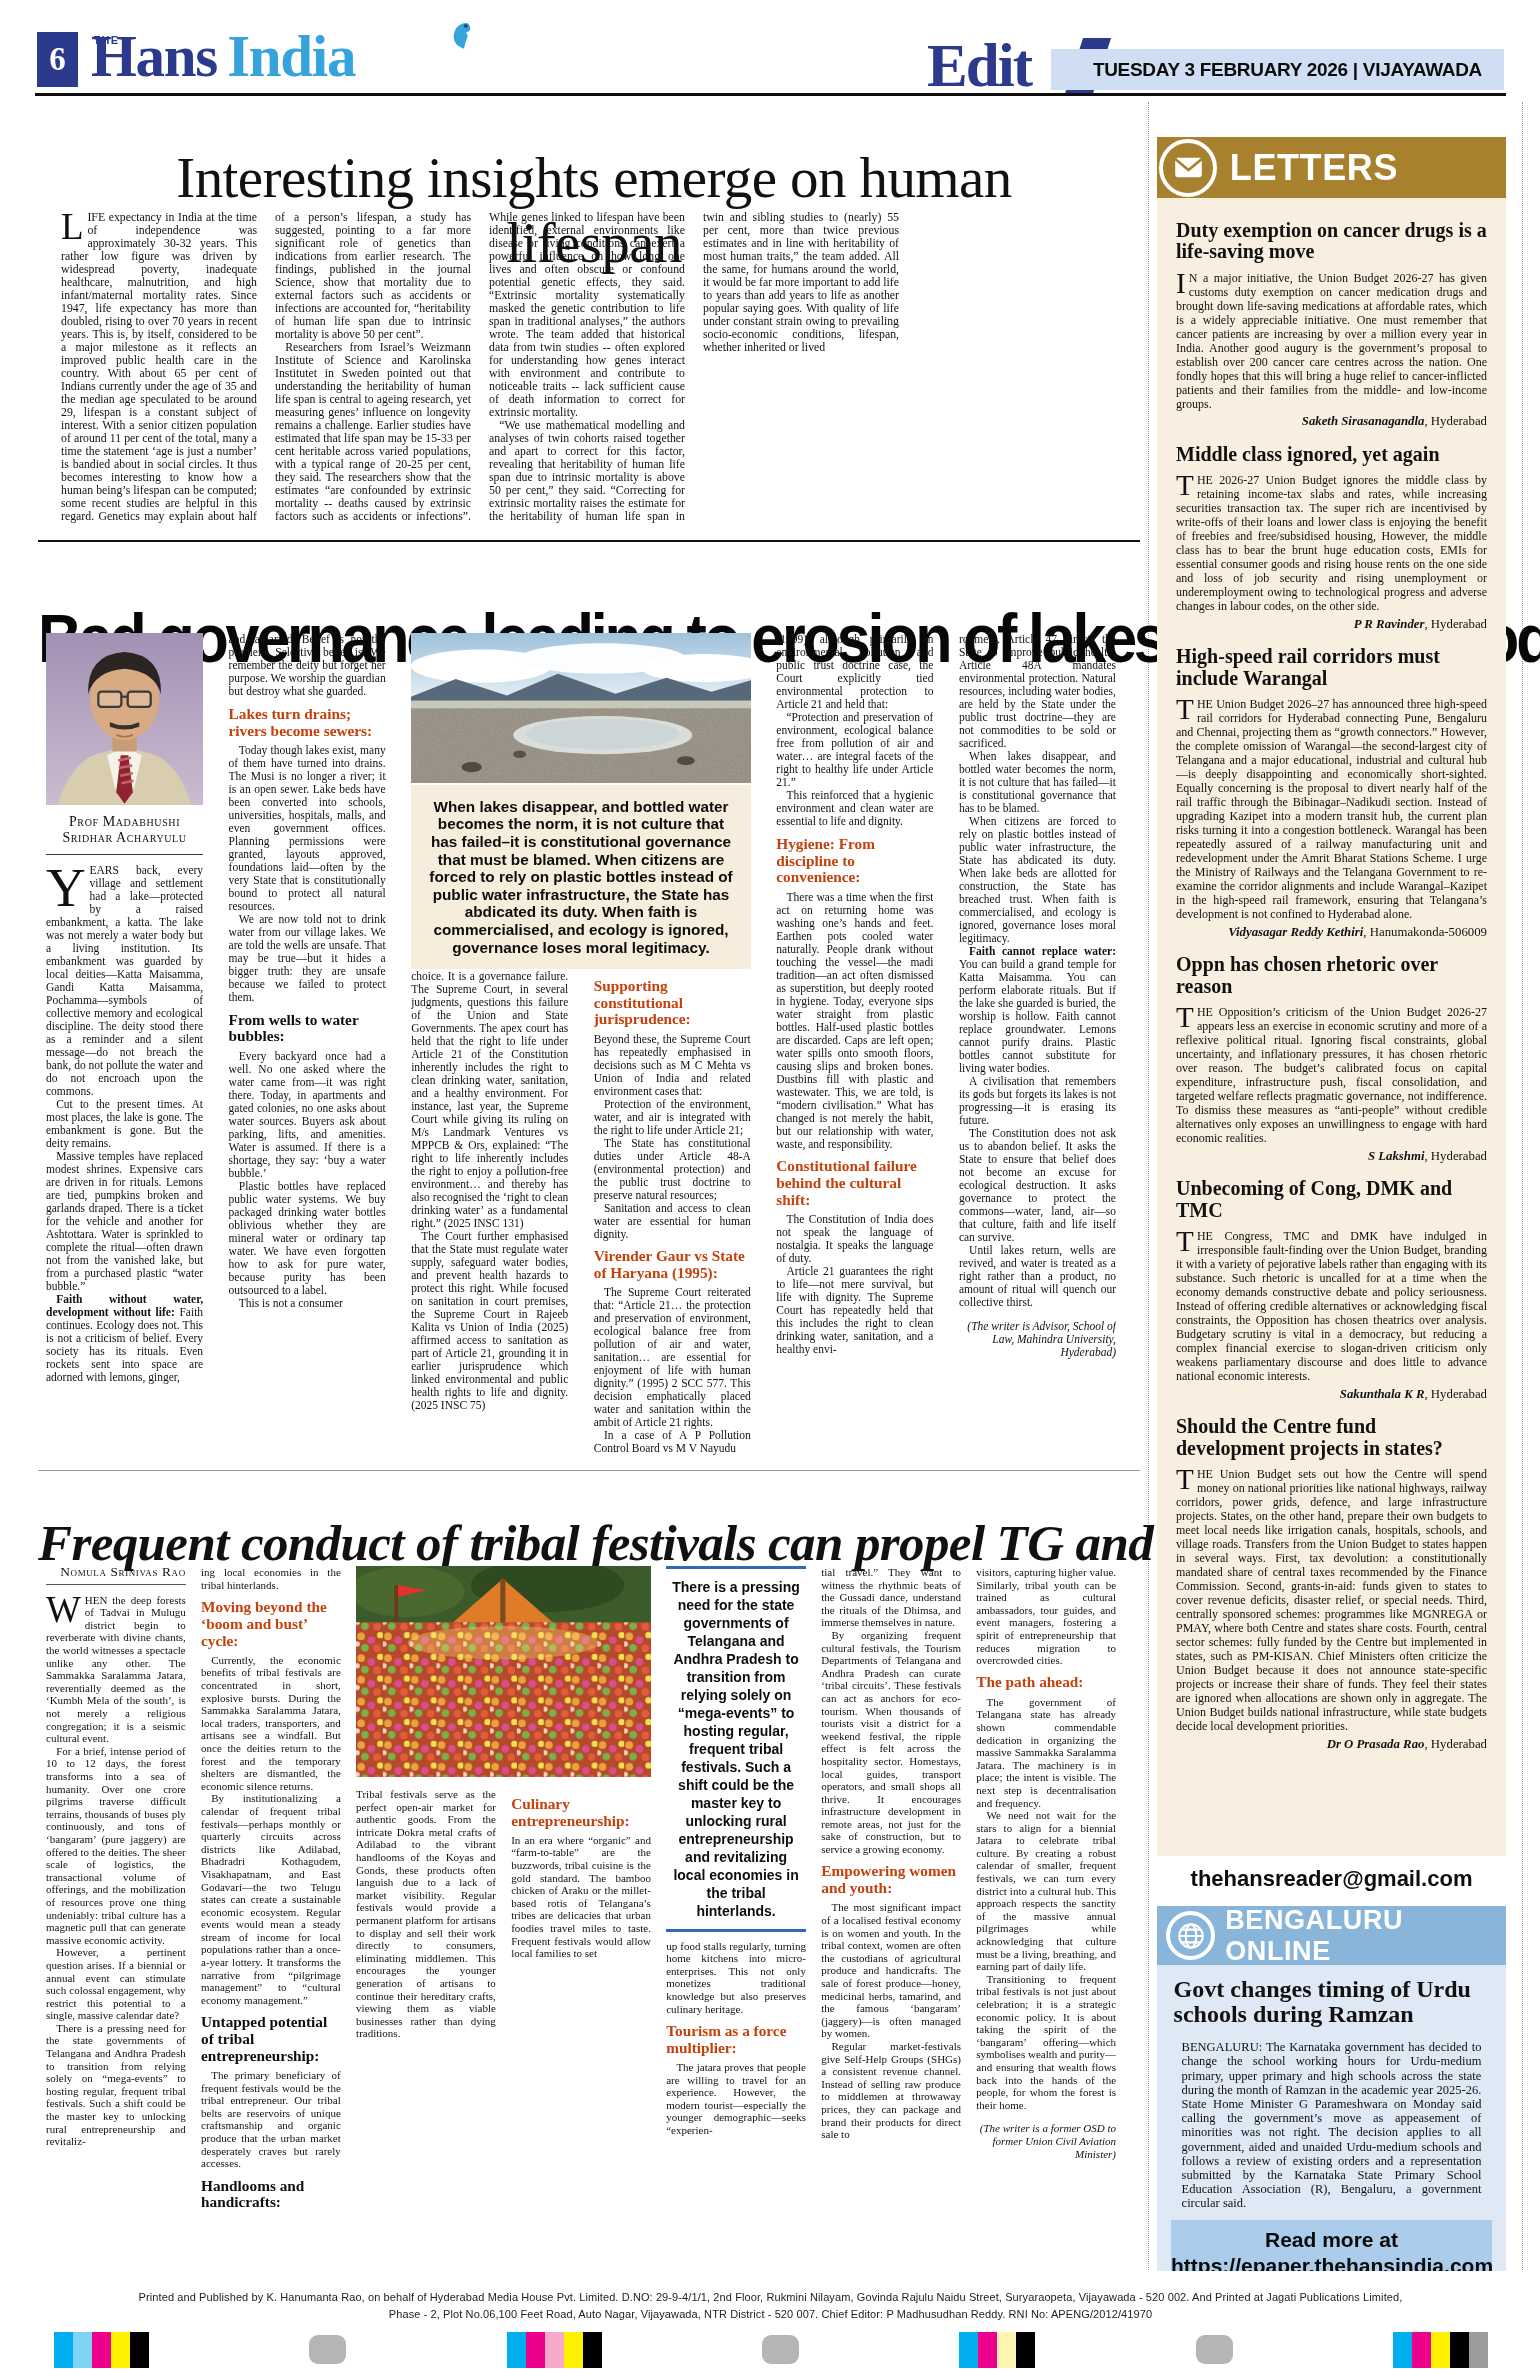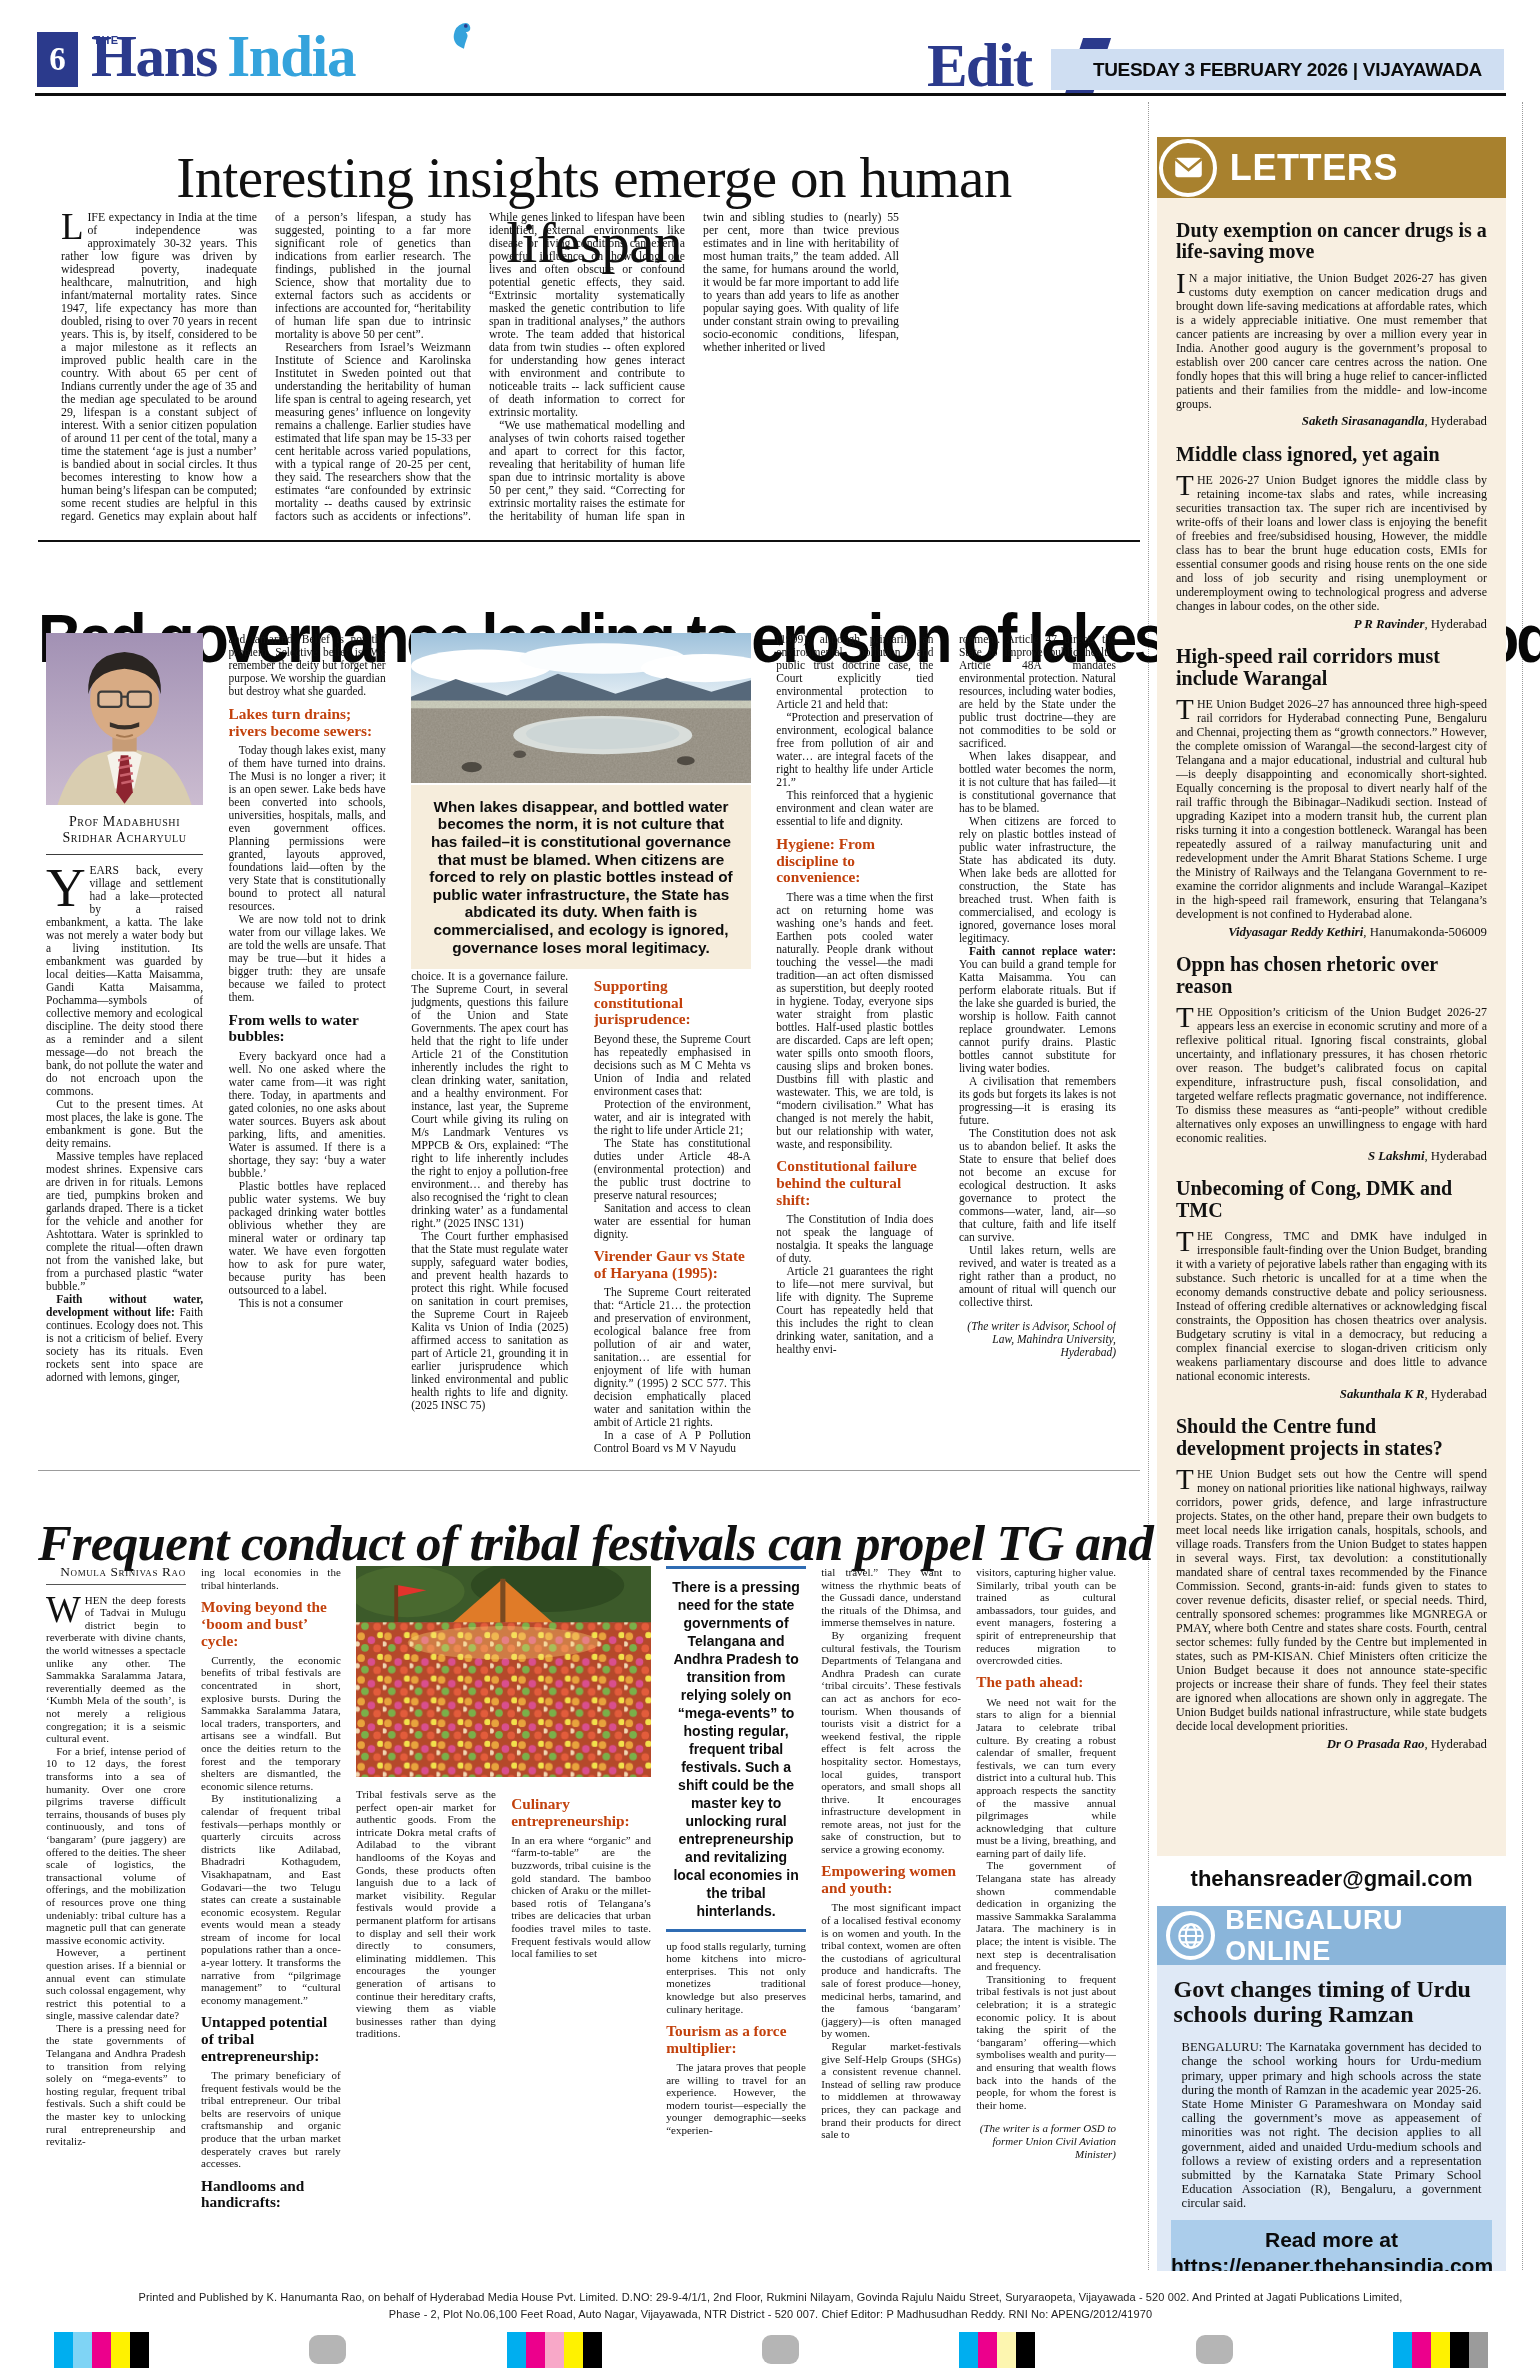--- a/index.html
+++ b/index.html
@@ -275,22 +275,22 @@
     <div class="col">
         <p class="bp noind">tial travel.” They want to witness the rhythmic beats of the Gussadi dance, understand the rituals of the Dhimsa, and immerse themselves in nature.</p>
         <p class="bp ind">By organizing frequent cultural festivals, the Tourism Departments of Telangana and Andhra Pradesh can curate ‘tribal circuits’. These festivals can act as anchors for eco-tourism. When thousands of tourists visit a district for a weekend festival, the ripple effect is felt across the hospitality sector. Homestays, local guides, transport operators, and small shops all thrive. It encourages infrastructure development in remote areas, not just for the sake of construction, but to service a growing economy.</p>
         <div class="subhead red">Empowering women and youth:</div>
         <p class="bp ind">The most significant impact of a localised festival economy is on women and youth. In the tribal context, women are often the custodians of agricultural produce and handicrafts. The sale of forest produce—honey, medicinal herbs, tamarind, and the famous ‘bangaram’ (jaggery)—is often managed by women.</p>
         <p class="bp ind">Regular market-festivals give Self-Help Groups (SHGs) a consistent revenue channel. Instead of selling raw produce to middlemen at throwaway prices, they can package and brand their products for direct sale to</p>
       </div>
     <div class="col">
         <p class="bp noind">visitors, capturing higher value. Similarly, tribal youth can be trained as cultural ambassadors, tour guides, and event managers, fostering a spirit of entrepreneurship that reduces migration to overcrowded cities.</p>
         <div class="subhead red">The path ahead:</div>
+        <p class="bp ind">The government of Telangana state has already shown commendable dedication in organizing the massive Sammakka Saralamma Jatara. The machinery is in place; the intent is visible. The next step is decentralisation and frequency.</p>
         <p class="bp ind">We need not wait for the stars to align for a biennial Jatara to celebrate tribal culture. By creating a robust calendar of smaller, frequent festivals, we can turn every district into a cultural hub. This approach respects the sanctity of the massive annual pilgrimages while acknowledging that culture must be a living, breathing, and earning part of daily life.</p>
-        <p class="bp ind">The government of Telangana state has already shown commendable dedication in organizing the massive Sammakka Saralamma Jatara. The machinery is in place; the intent is visible. The next step is decentralisation and frequency.</p>
         <p class="bp ind">Transitioning to frequent tribal festivals is not just about celebration; it is a strategic economic policy. It is about taking the spirit of the ‘bangaram’ offering—which symbolises wealth and purity—and ensuring that wealth flows back into the hands of the people, for whom the forest is their home.</p>
         <p class="bp writer">(The writer is a former OSD to former Union Civil Aviation Minister)</p>
       </div>
   </div>
   <div class="a3overlay">
     <svg width="295" height="211" viewBox="0 0 462 330" preserveAspectRatio="none">
       <defs>
         <pattern id="crowd" width="42" height="34" patternUnits="userSpaceOnUse">
           <rect width="42" height="34" fill="#b5482c"></rect>
           <circle cx="8" cy="8" r="6" fill="#e8a33c"></circle>

